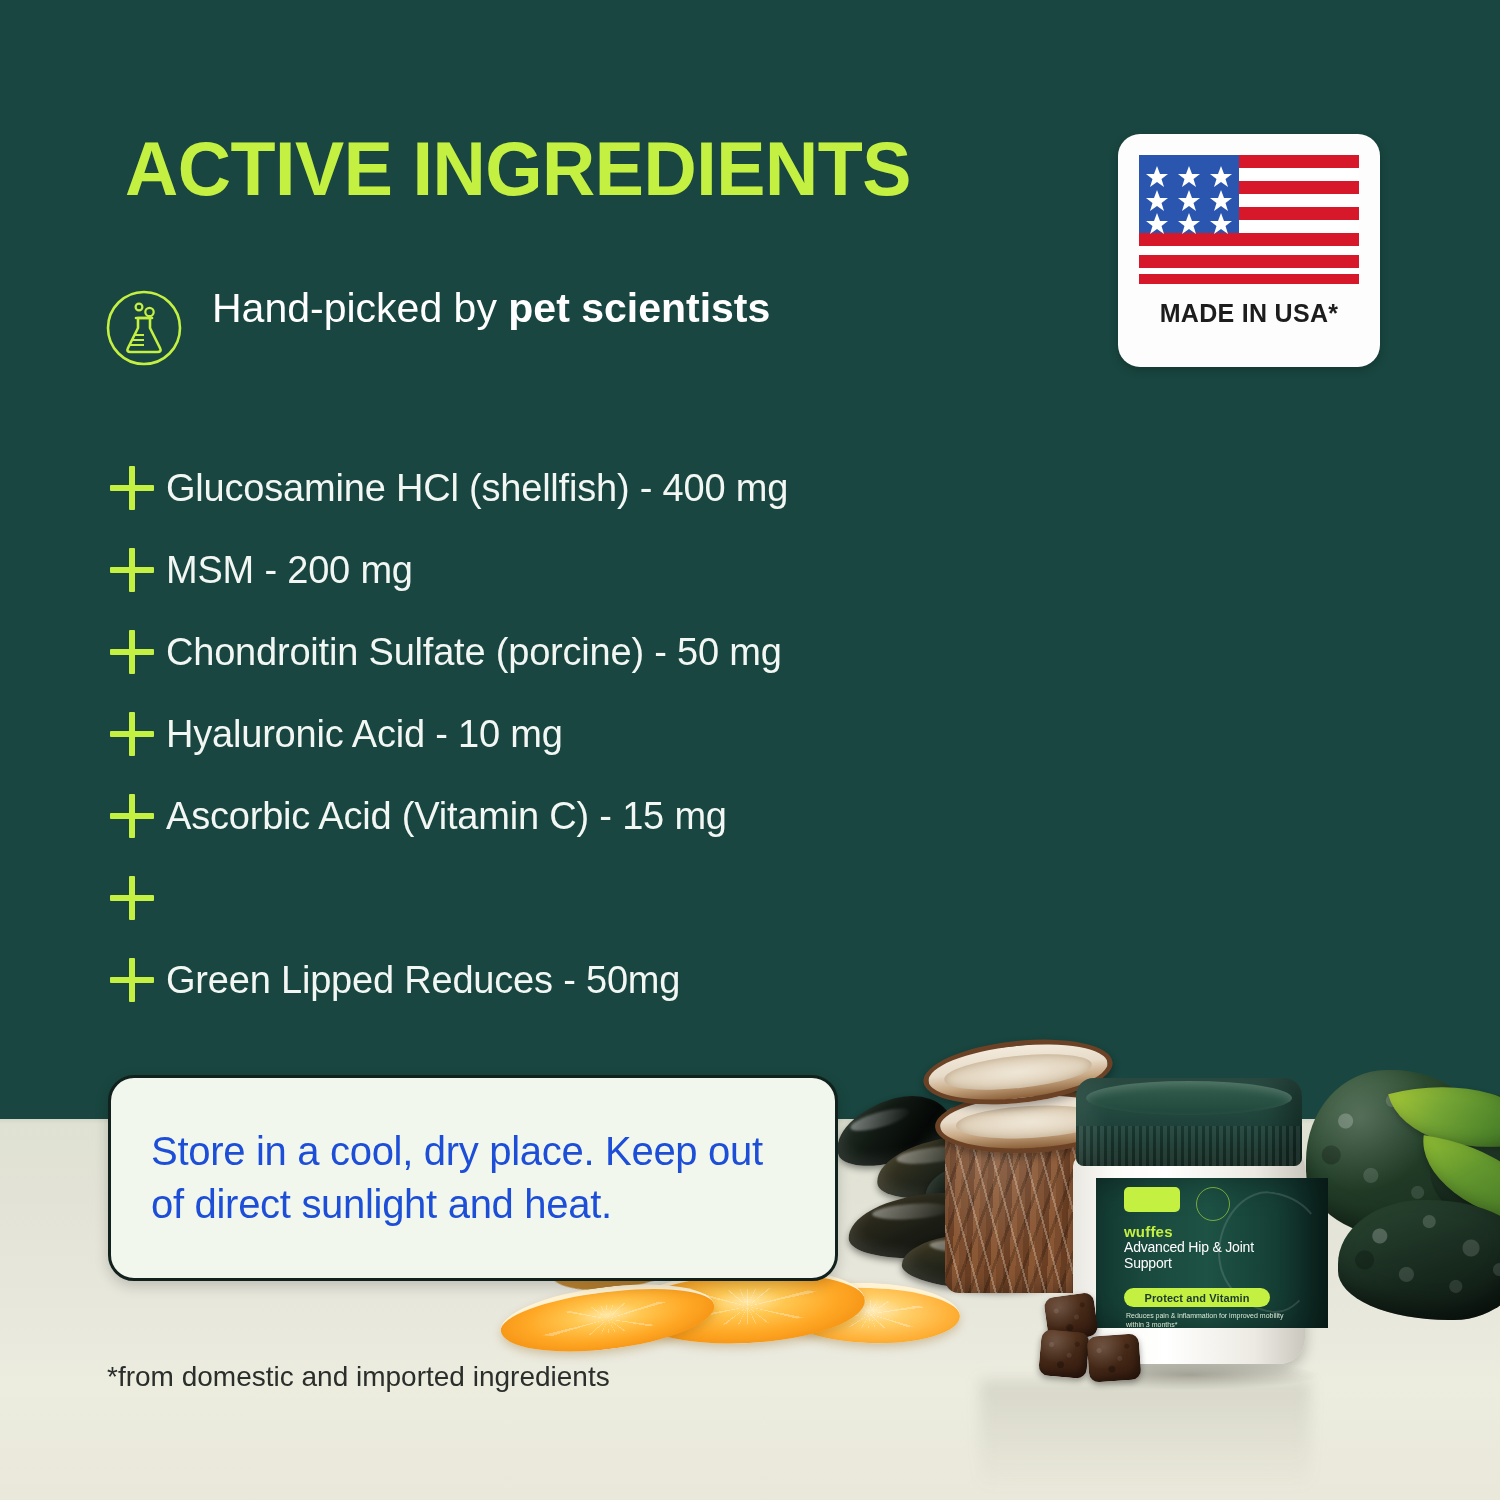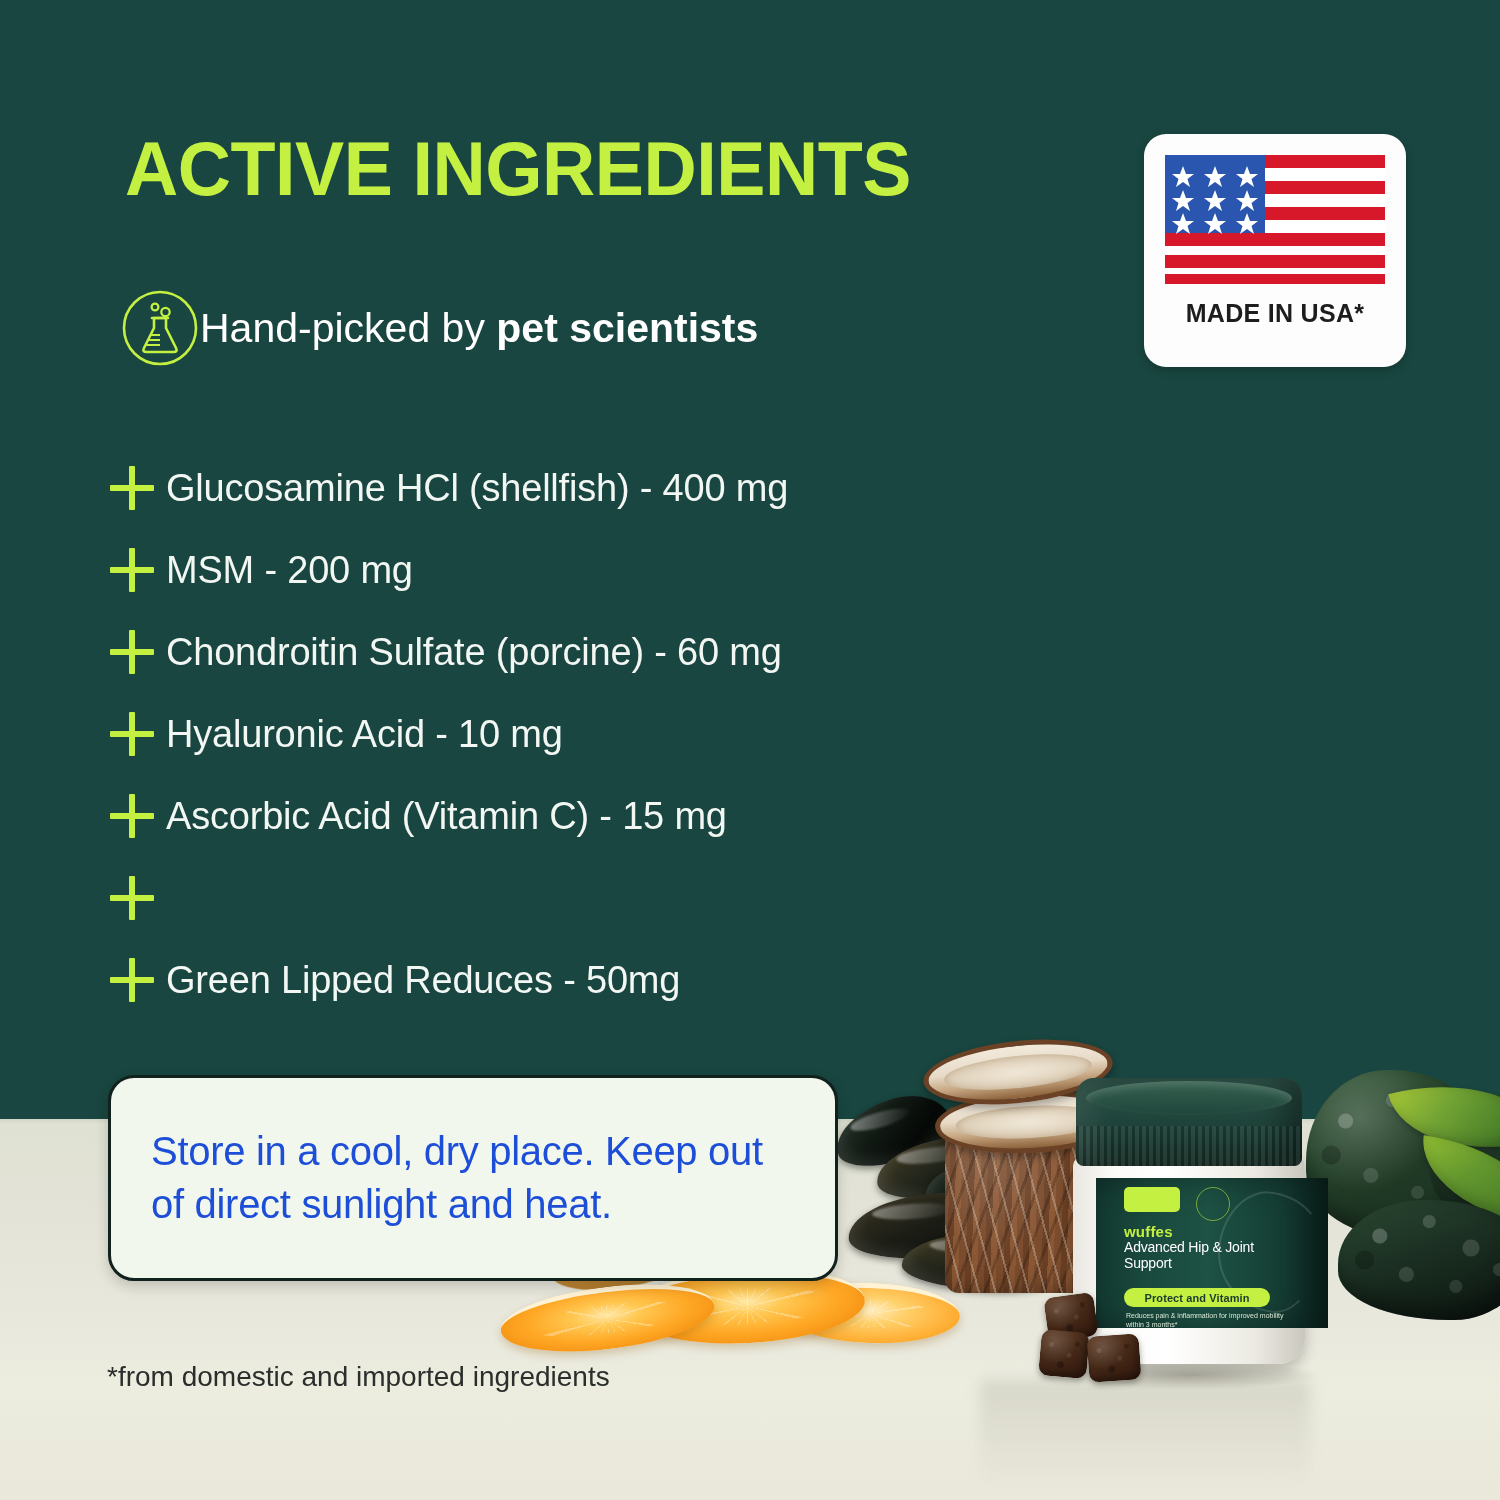--- a/index.html
+++ b/index.html
@@ -28,21 +28,21 @@
   
   .headline{
     position:absolute; left:125px; top:131px;
     font-size:76px; font-weight:700; letter-spacing:-0.5px;
     color:#c4f042; line-height:1;
     white-space:nowrap;
     transform:scaleX(.97); transform-origin:left center;
   }
 
   
-  .subhead-row{ position:absolute; left:120px; top:288px; display:flex; align-items:center; }
+  .subhead-row{ position:absolute; left:104px; top:288px; display:flex; align-items:flex-start; gap:28px; }
   .flask-badge{ width:80px; height:80px; flex:0 0 80px; position:relative; }
   .subhead-text{
     font-size:41px; color:#ffffff; font-weight:400; white-space:nowrap;
     line-height:1;
   }
   .subhead-text b{ font-weight:700; }
 
   
   .ing-list{ position:absolute; left:110px; top:447px; width:980px; }
   .ing-row{ display:flex; align-items:center; height:82px; gap:12px; }
@@ -71,21 +71,21 @@
   }
 
   
   .footnote{
     position:absolute; left:107px; top:1361px;
     font-size:28px; color:#2b2f2c; z-index:45; white-space:nowrap;
   }
 
   
   .usa-badge{
-    position:absolute; left:1144px; top:134px; width:262px; height:233px;
+    position:absolute; left:1118px; top:134px; width:262px; height:233px;
     background:#fdfdfd; border-radius:22px; box-shadow:0 3px 10px rgba(0,0,0,.22);
     display:flex; flex-direction:column; align-items:center; padding-top:18px;
   }
   .flag{ width:220px; height:132px; position:relative; overflow:hidden; }
   .usa-caption{
     margin-top:15px; font-size:25px; font-weight:700; color:#1d1d1d; letter-spacing:.3px;
   }
 
   
   .scene{ position:absolute; left:0; top:980px; width:1500px; height:520px; z-index:10; }
@@ -367,21 +367,21 @@
     <div class="ing-row">
       <span class="ing-plus"></span>
       <span class="ing-label">Glucosamine HCl (shellfish) - 400 mg</span>
     </div>
     <div class="ing-row">
       <span class="ing-plus"></span>
       <span class="ing-label">MSM - 200 mg</span>
     </div>
     <div class="ing-row">
       <span class="ing-plus"></span>
-      <span class="ing-label">Chondroitin Sulfate (porcine) - 60 mg</span>
+      <span class="ing-label">Chondroitin Sulfate (porcine) - 50 mg</span>
     </div>
     <div class="ing-row">
       <span class="ing-plus"></span>
       <span class="ing-label">Hyaluronic Acid - 10 mg</span>
     </div>
     <div class="ing-row">
       <span class="ing-plus"></span>
       <span class="ing-label">Ascorbic Acid (Vitamin C) - 15 mg</span>
     </div>
     <div class="ing-row">

